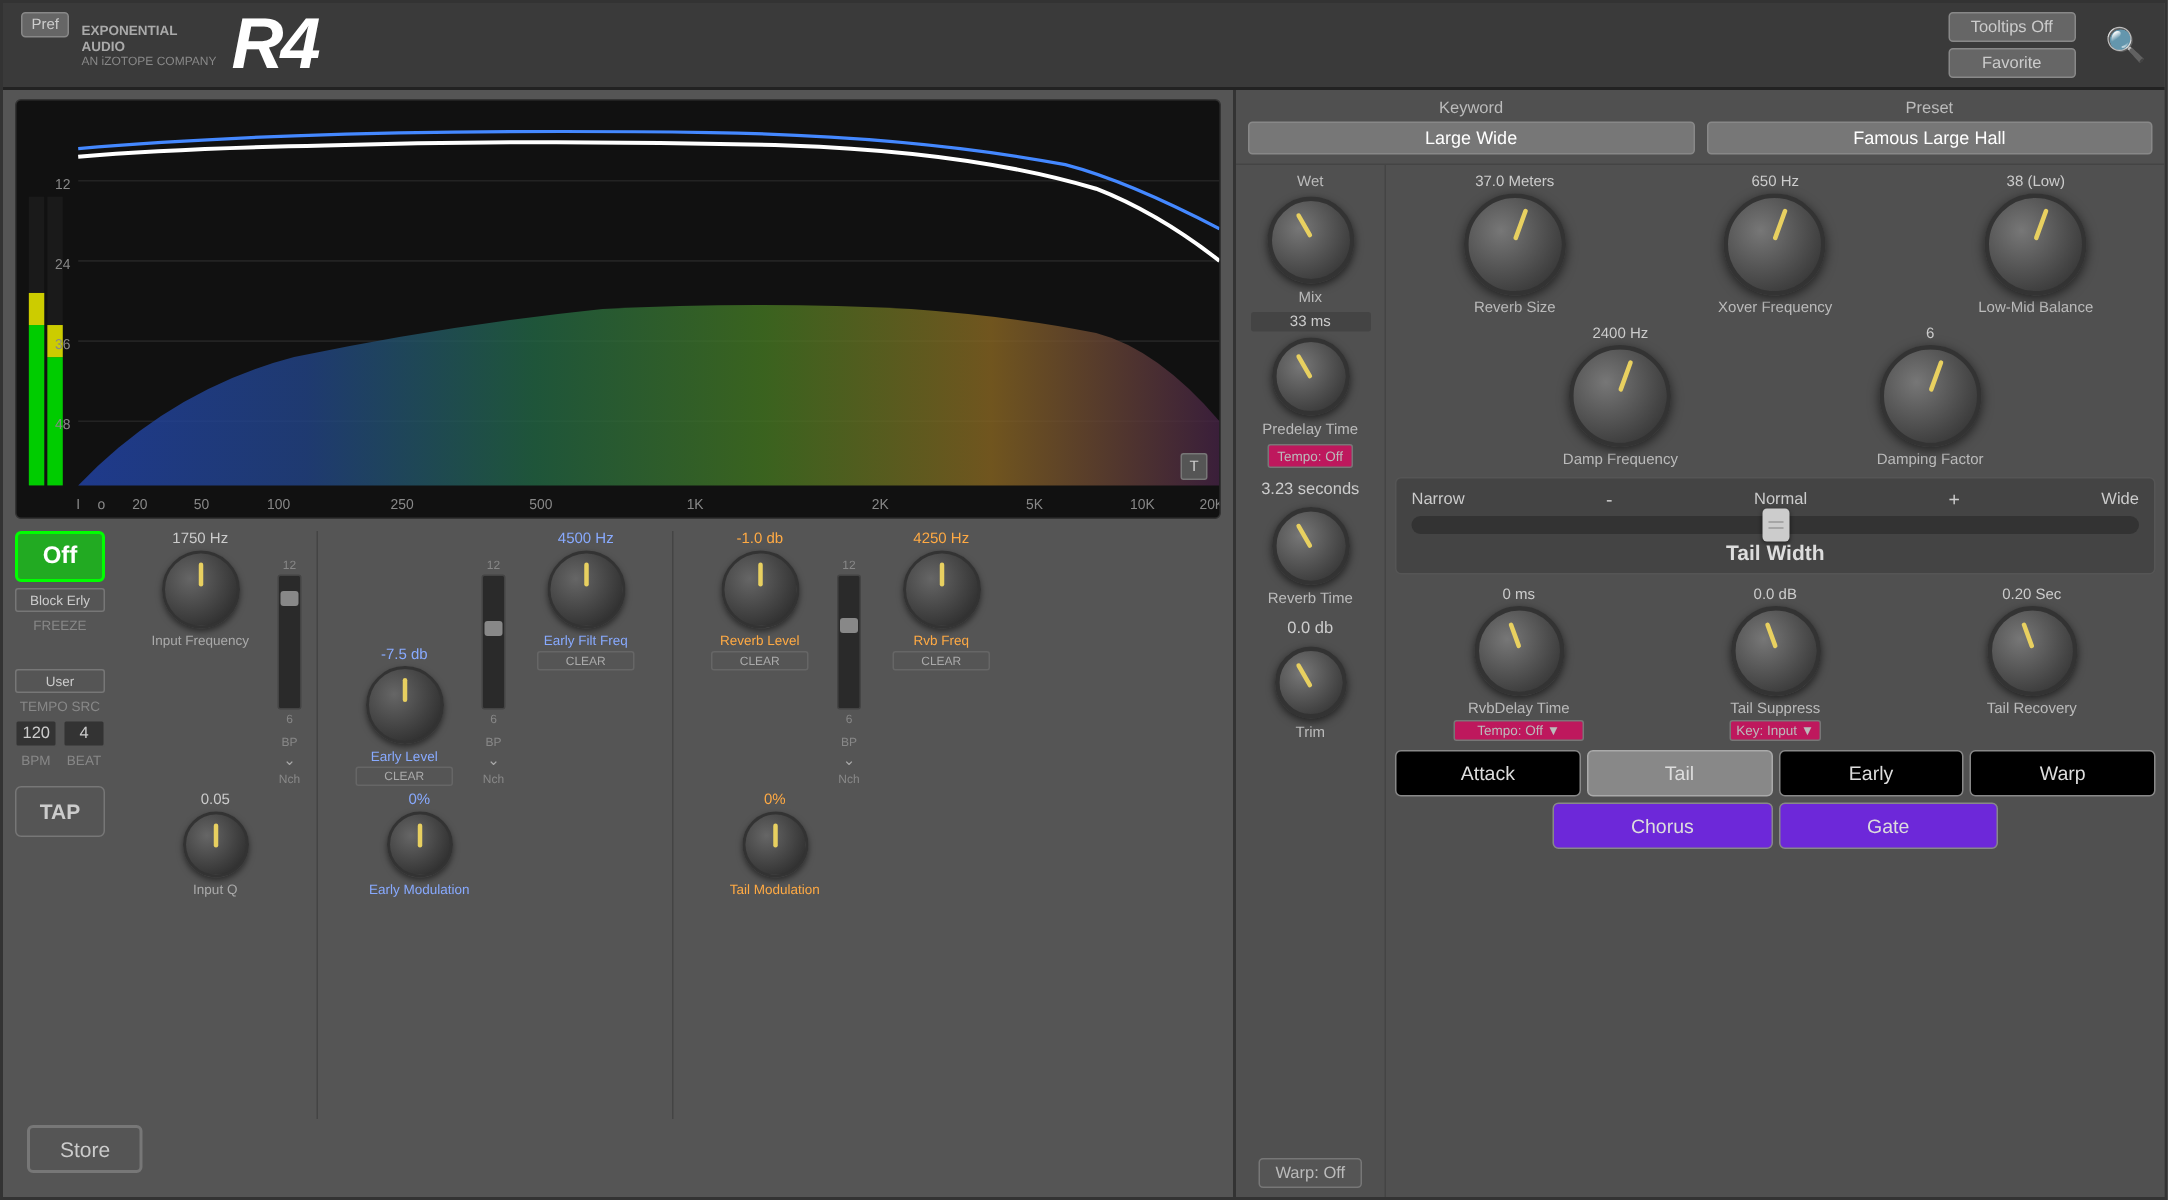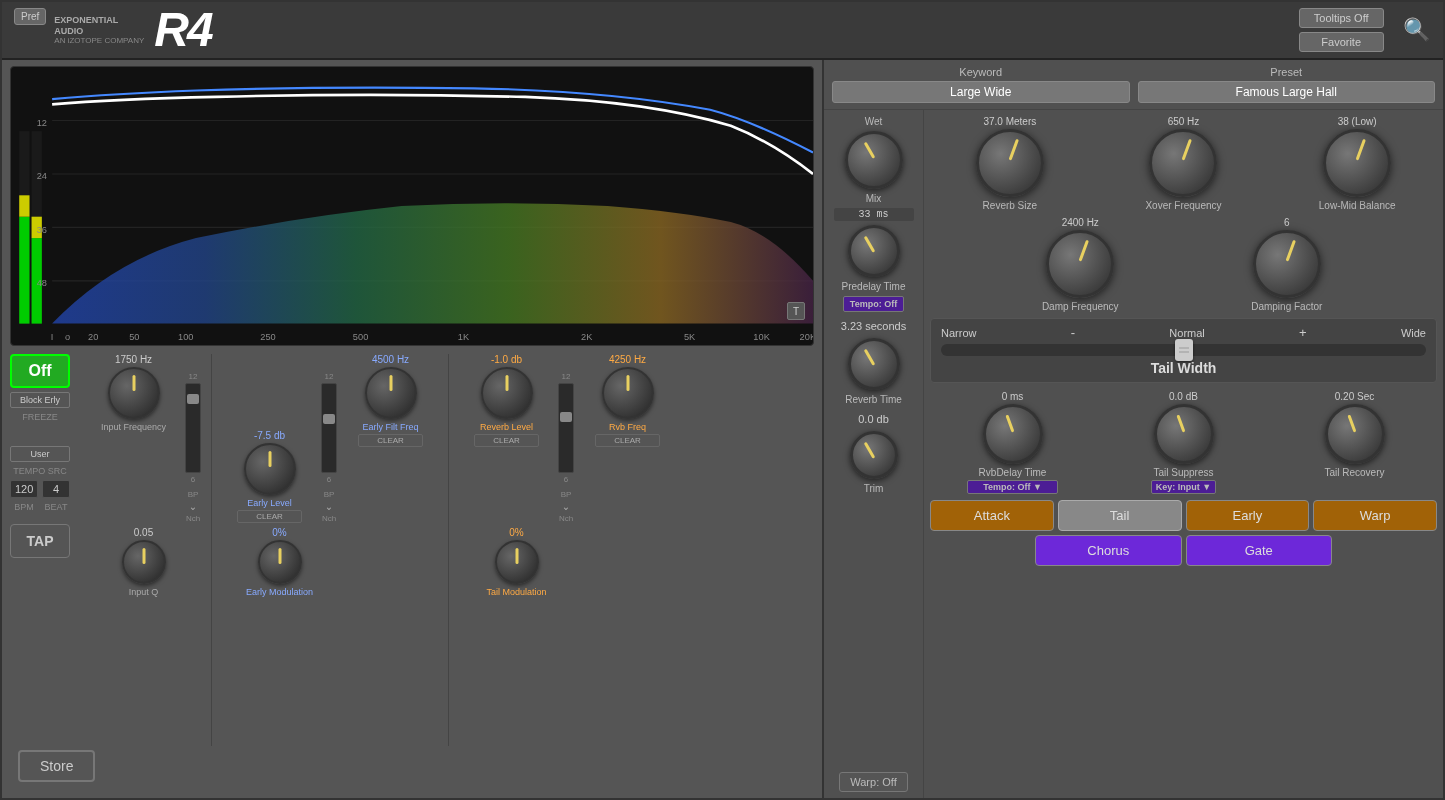--- a/index.html
+++ b/index.html
@@ -361,21 +361,21 @@
       width: 100px;
       display: flex;
       flex-direction: column;
       align-items: center;
       padding: 6px 4px;
       border-right: 1px solid #444;
       gap: 4px;
     }
 
     .wet-label { color: #bbb; font-size: 10px; }
-    .wet-value { color: #ccc; font-size: 10px; background: #444; padding: 1px 6px; border-radius: 2px; width: 80px; text-align: center; font-family: Liberation Mono, monospace; }
+    .wet-value { color: #ccc; font-size: 10px; background: #444; padding: 1px 6px; border-radius: 2px; width: 80px; text-align: center; }
 
     .knob-sm {
       width: 58px;
       height: 58px;
       border-radius: 50%;
       background: radial-gradient(circle at 35% 35%, #777, #2a2a2a);
       border: 3px solid #333;
       position: relative;
       cursor: pointer;
       box-shadow: 0 2px 6px rgba(0,0,0,0.6);
@@ -390,28 +390,27 @@
       top: 6px;
       left: 50%;
       transform: translateX(-50%) rotate(-30deg);
       transform-origin: bottom center;
       border-radius: 2px;
     }
 
     .knob-sm-label { color: #bbb; font-size: 10px; }
 
     .tempo-btn {
-      background: #4c1d95;
+      background: #be185d;
       border: 1px solid #777;
       color: #bbb;
       font-size: 9px;
       padding: 2px 6px;
       border-radius: 2px;
       cursor: pointer;
-      font-weight: bold;
     }
 
     .reverb-time-val { color: #ccc; font-size: 11px; margin-top: 4px; }
     .trim-label { color: #bbb; font-size: 10px; }
     .warp-btn {
       background: #555;
       border: 1px solid #777;
       color: #bbb;
       font-size: 11px;
       padding: 3px 10px;
@@ -558,21 +557,21 @@
       background: #e8d060;
       top: 7px;
       left: 50%;
       transform: translateX(-50%) rotate(-20deg);
       transform-origin: bottom center;
       border-radius: 2px;
     }
 
     .bottom-tab-btn {
       flex: 1;
-      background: #a16207;
+      background: #000000;
       border: 1px solid #888;
       color: #ddd;
       font-size: 13px;
       padding: 7px;
       border-radius: 4px;
       cursor: pointer;
       text-align: center;
     }
 
     .bottom-tab-btn.active {

